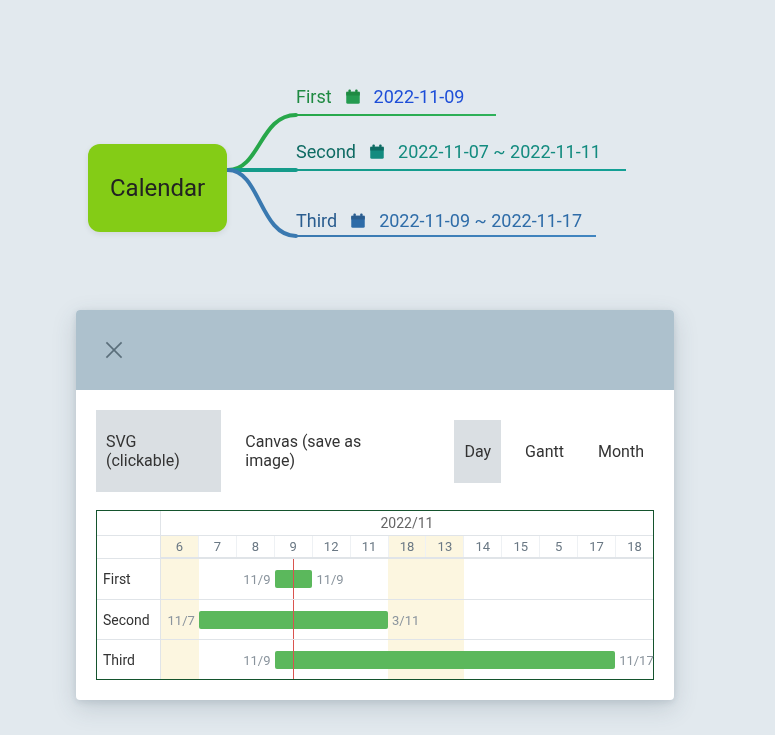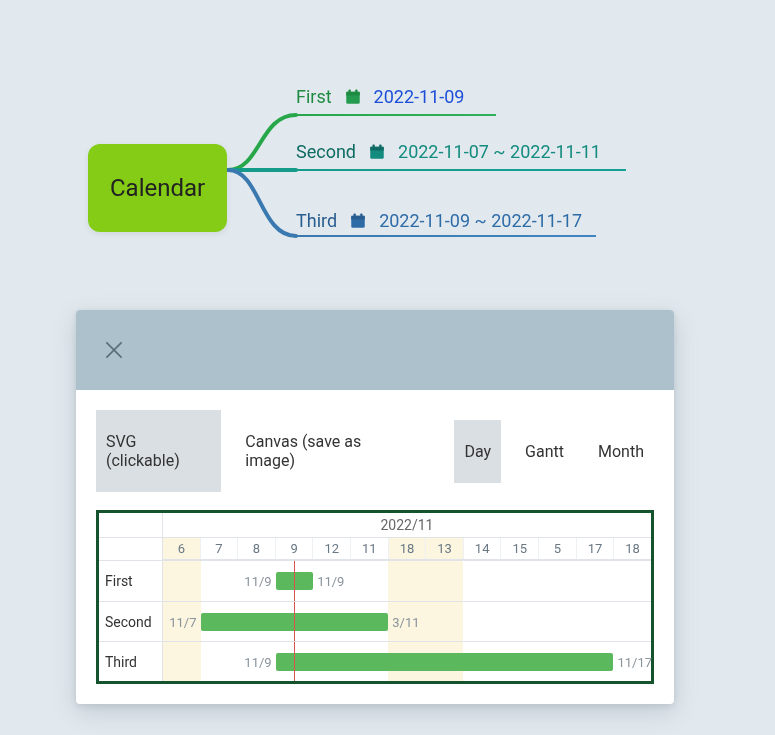--- a/index.html
+++ b/index.html
@@ -96,21 +96,21 @@
     margin-bottom: 18px;
   }
   .pill {
     padding: 22px 10px;
     border-radius: 0;
     background: transparent;
     cursor: pointer;
   }
   .pill.active { background: #dadfe3; }
   .gantt {
-    border: 3px solid #14532d;
+    border: 1px solid #14532d;
     font-size: 14px;
     color: #555;
   }
   .g-head1 {
     display: flex;
     border-bottom: 1px solid #e0e4e8;
   }
   .g-namecol {
     width: 64px;
     border-right: 1px solid #e0e4e8;

